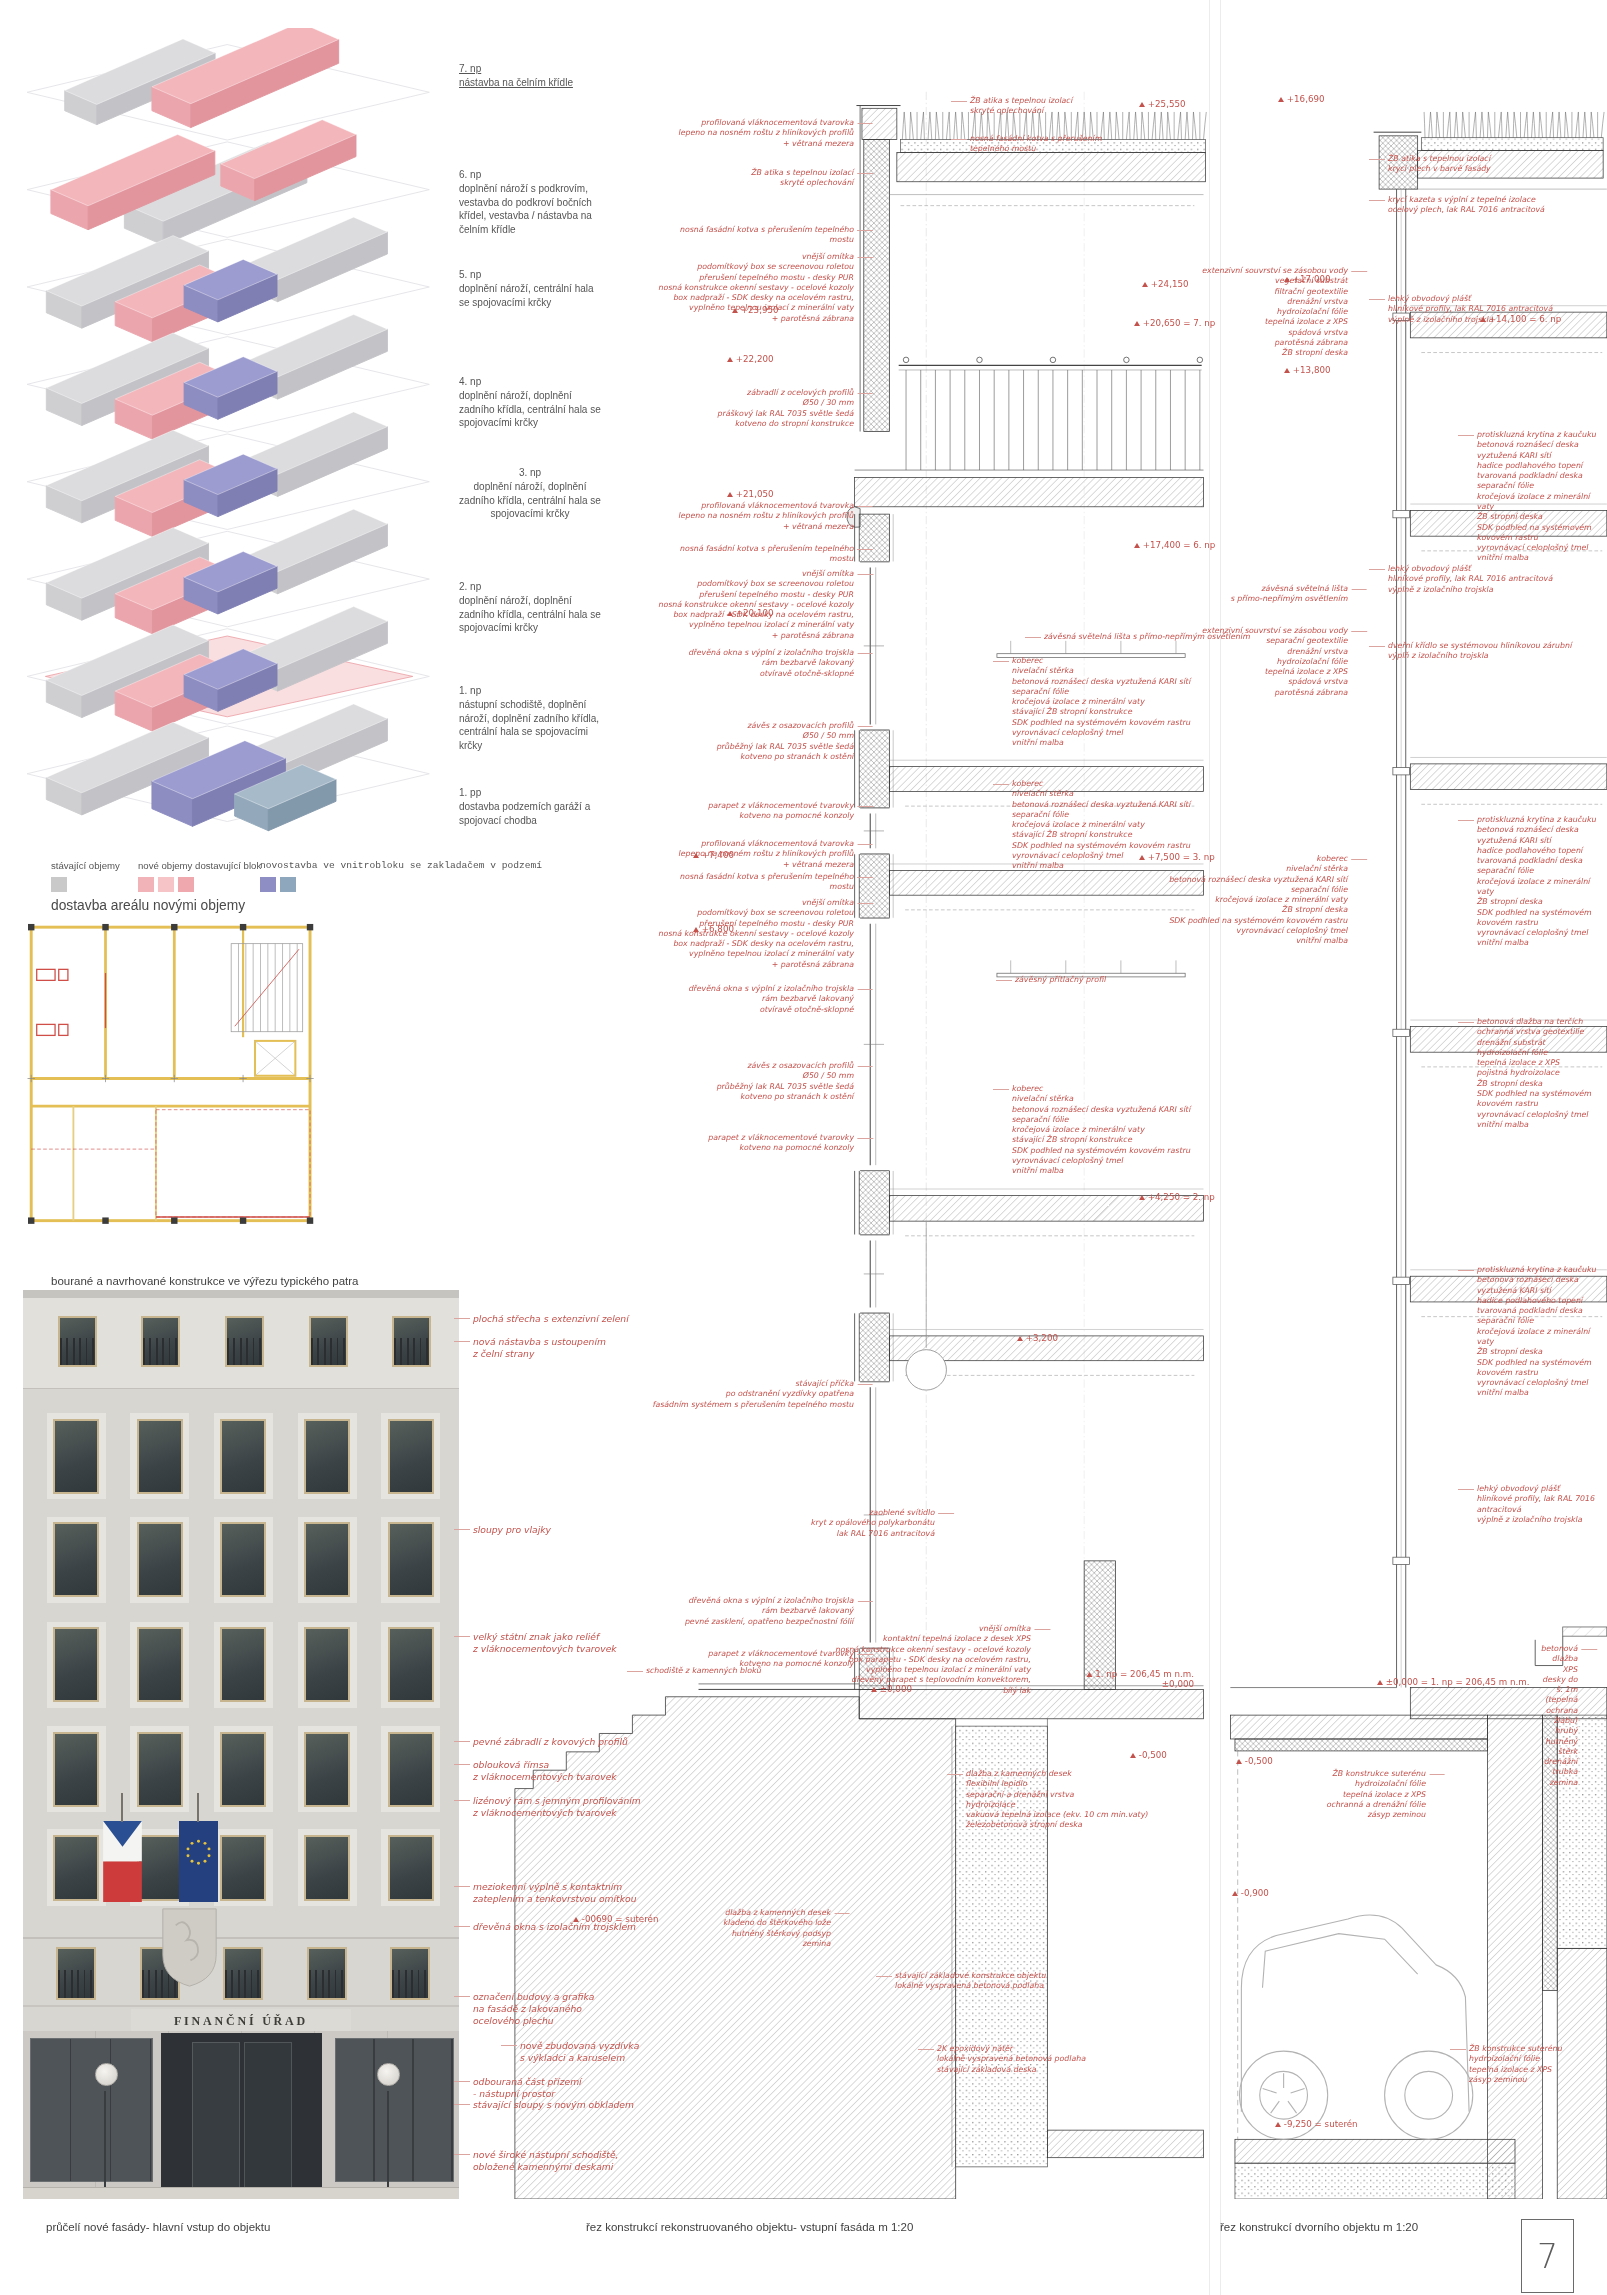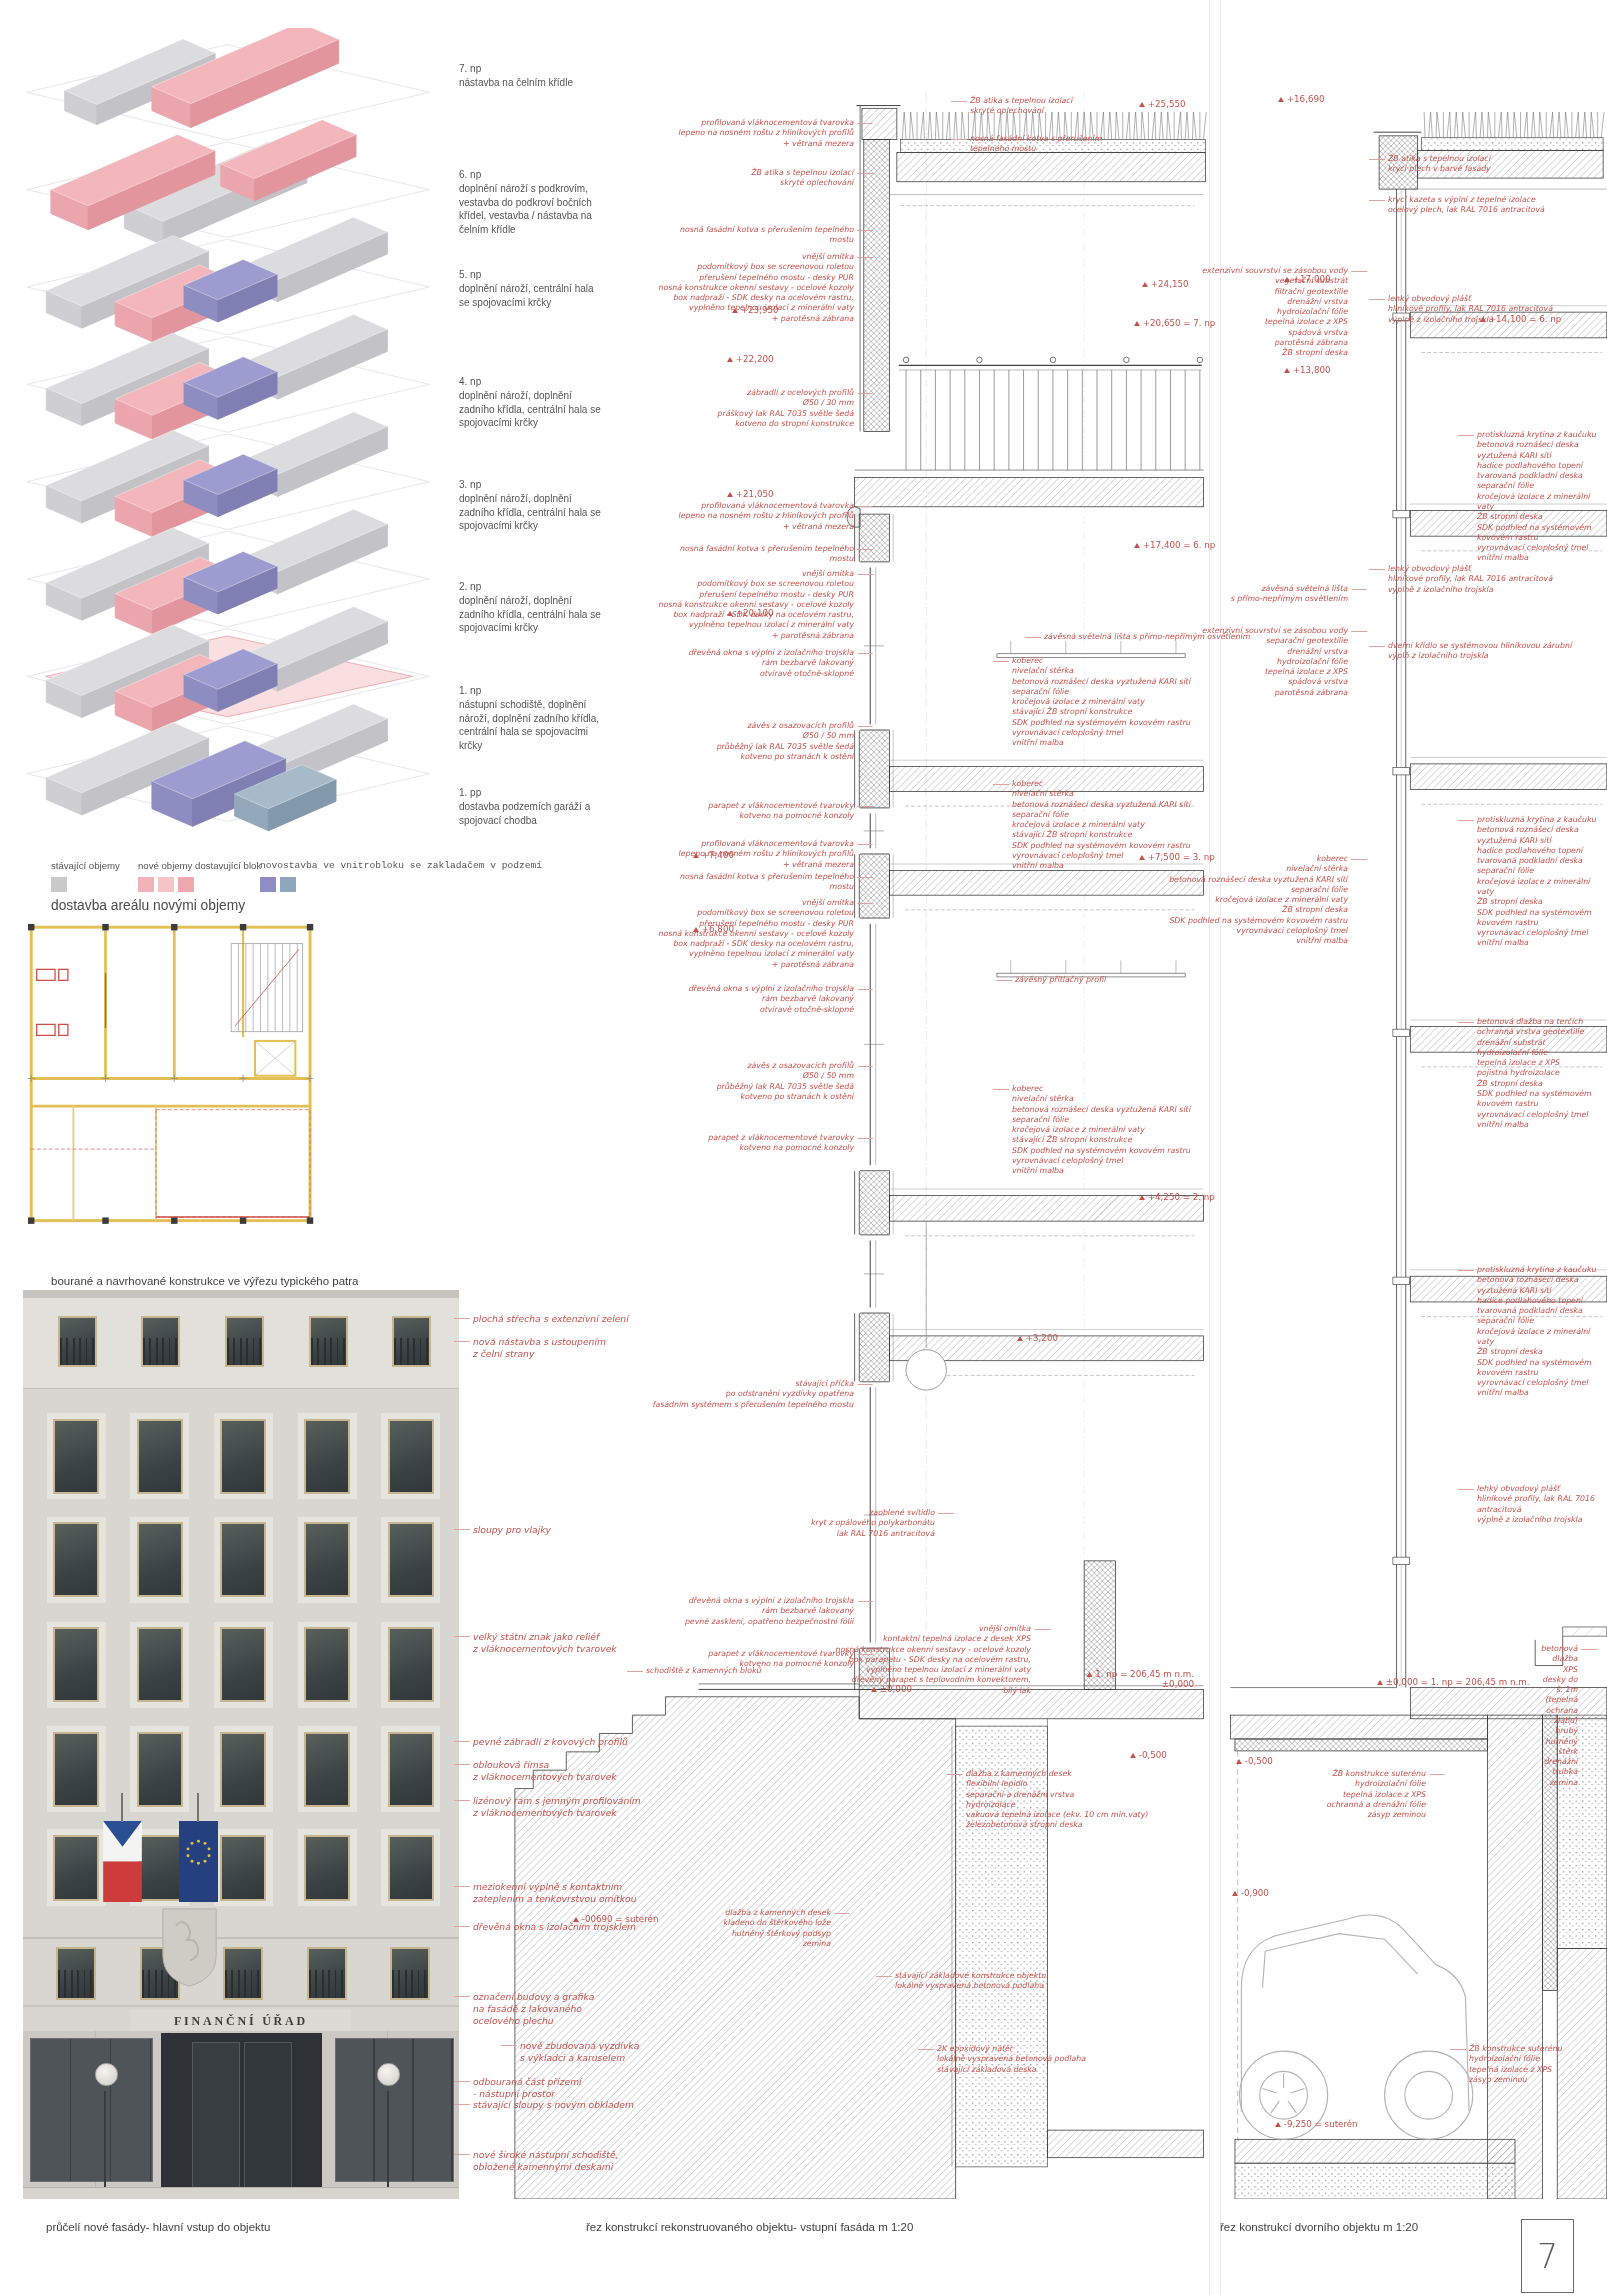--- a/index.html
+++ b/index.html
@@ -153,29 +153,29 @@
         <polygon points="250,788 369.6,736 406.40000000000003,752 286.8,804" fill="#dcdcde" stroke="#fff" stroke-width="0.4"></polygon>
         <polygon points="150,820 194.16,839.2 194.16,869.2 150,850" fill="#8d8dc2" stroke="#8d8dc2"></polygon>
         <polygon points="194.16,839.2 295.36,795.2 295.36,825.2 194.16,869.2" fill="#7f7fb4" stroke="#7f7fb4"></polygon>
         <polygon points="150,820 251.2,776 295.36,795.2 194.16,839.2" fill="#9c9cd0" stroke="#fff" stroke-width="0.4"></polygon>
         <polygon points="240,834 276.8,850 276.8,874 240,858" fill="#93a9bb" stroke="#93a9bb"></polygon>
         <polygon points="276.8,850 350.40000000000003,818 350.40000000000003,842 276.8,874" fill="#8298ab" stroke="#8298ab"></polygon>
         <polygon points="240,834 313.6,802 350.40000000000003,818 276.8,850" fill="#a6bac9" stroke="#fff" stroke-width="0.4"></polygon>
       </g>
     </svg>
   <div id="floor-labels">
-      <div class="floor-label" style="left: 459px; top: 62px;">7. np
+      <div class="floor-label" style="left: 459px; top: 62px; text-decoration: underline;">7. np
 nástavba na čelním křídle</div>
       <div class="floor-label" style="left: 459px; top: 168px;">6. np
 doplnění nároží s podkrovím, vestavba do podkroví bočních křídel, vestavba / nástavba na čelním křídle</div>
       <div class="floor-label" style="left: 459px; top: 268px;">5. np
 doplnění nároží, centrální hala se spojovacími krčky</div>
       <div class="floor-label" style="left: 459px; top: 375px;">4. np
 doplnění nároží, doplnění zadního křídla, centrální hala se spojovacími krčky</div>
-      <div class="floor-label" style="left: 459px; top: 478px;">3. np
+      <div class="floor-label" style="left: 459px; top: 466px; text-align: center;">3. np
 doplnění nároží, doplnění zadního křídla, centrální hala se spojovacími krčky</div>
       <div class="floor-label" style="left: 459px; top: 580px;">2. np
 doplnění nároží, doplnění zadního křídla, centrální hala se spojovacími krčky</div>
       <div class="floor-label" style="left: 459px; top: 684px;">1. np
 nástupní schodiště, doplnění nároží, doplnění zadního křídla, centrální hala se spojovacími krčky</div>
       <div class="floor-label" style="left: 459px; top: 786px;">1. pp
 dostavba podzemích garáží a spojovací chodba</div>
     </div>
 
   <div id="legend">

